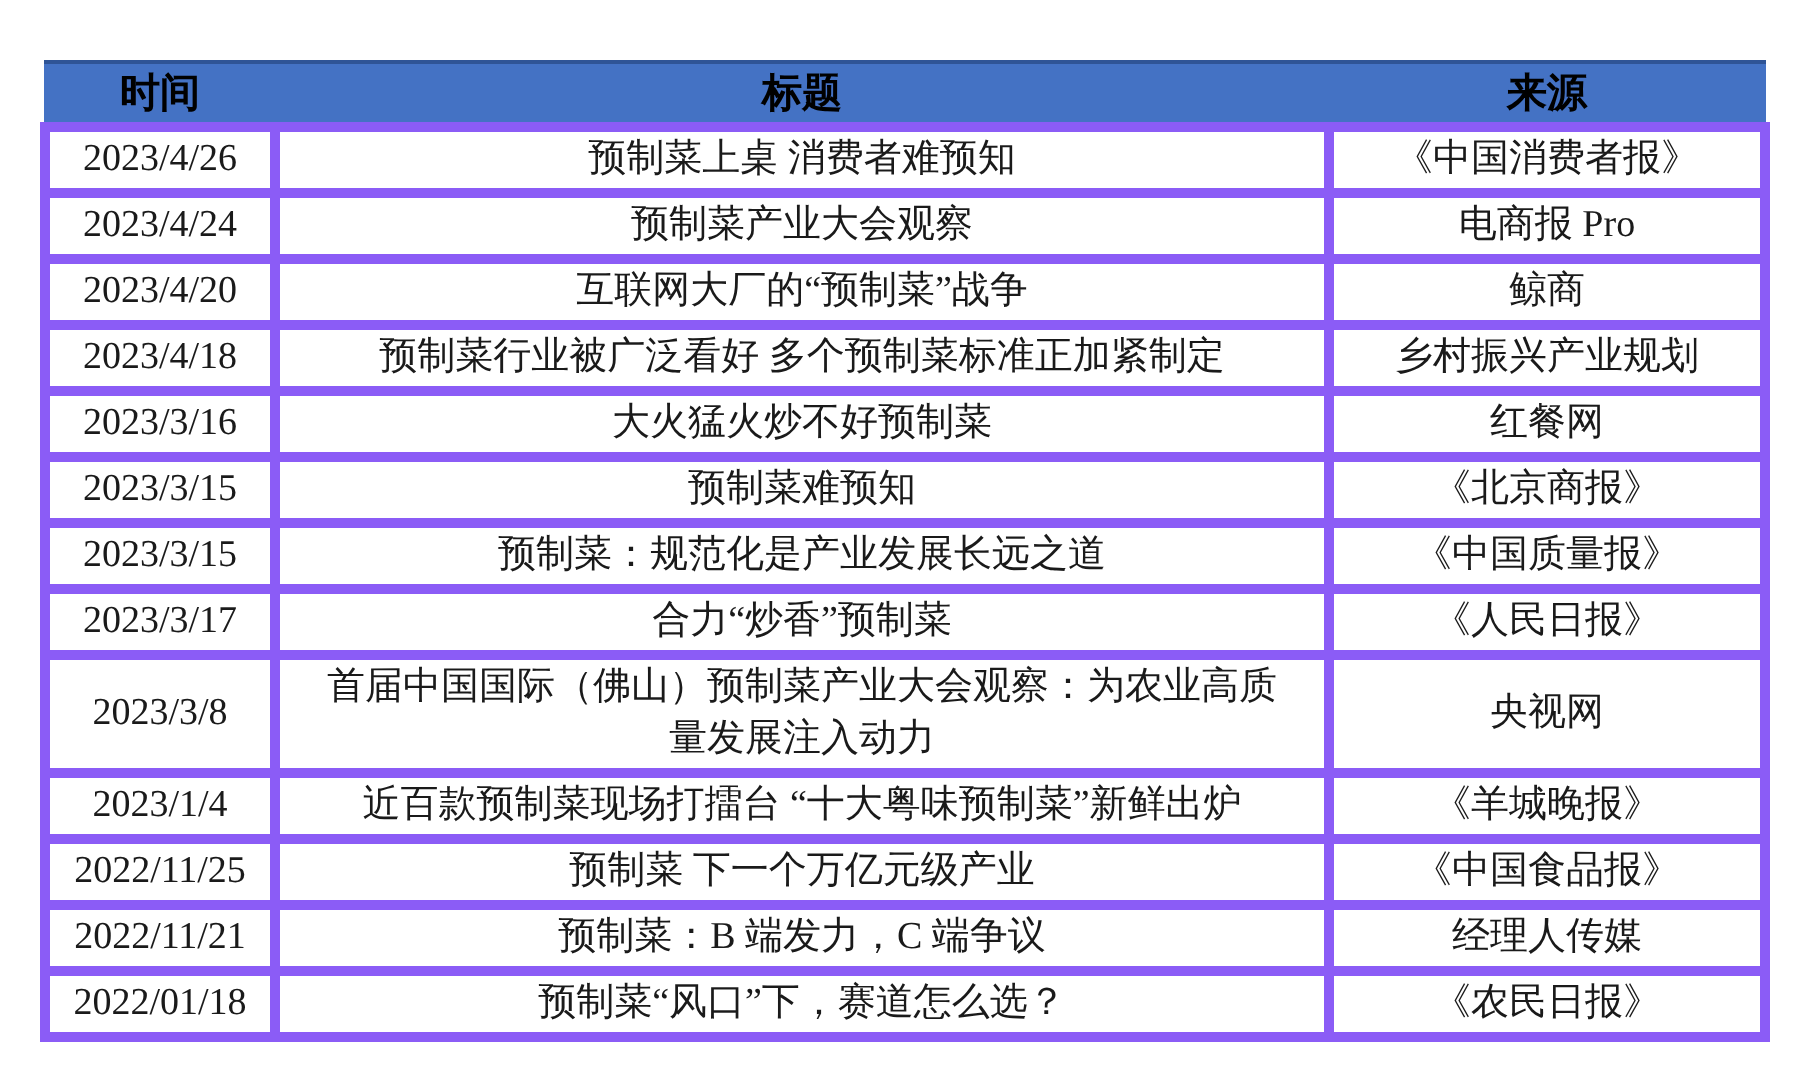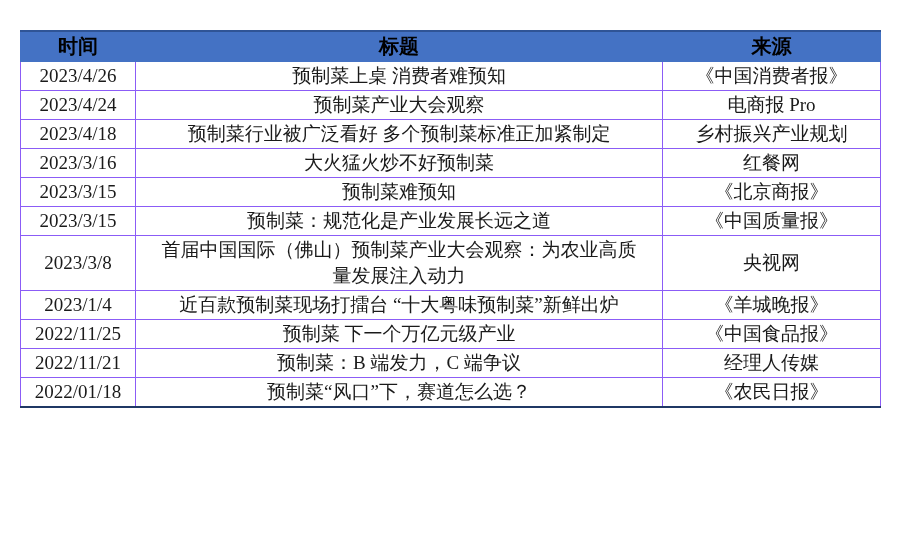--- a/index.html
+++ b/index.html
@@ -38,21 +38,21 @@
     color: #000000;
     font-weight: bold;
     font-size: 20px;
     height: 27px;
     padding: 1px 6px;
     border: 1px solid #4472c4;
     text-align: center;
     vertical-align: middle;
   }
   table.news-table td {
-    border: 1px solid #8b5cf6;
+    border: 5px solid #8b5cf6;
     font-size: 19px;
     line-height: 26px;
     height: 26px;
     padding: 1px 10px;
     text-align: center;
     vertical-align: middle;
     color: #1a1a1a;
     word-break: break-all;
   }
   table.news-table td.col-title {
@@ -82,38 +82,48 @@
             <td class="col-date">2023/4/26</td>
             <td class="col-title">预制菜上桌 消费者难预知</td>
             <td class="col-source">《中国消费者报》</td>
           </tr>
           <tr>
             <td class="col-date">2023/4/24</td>
             <td class="col-title">预制菜产业大会观察</td>
             <td class="col-source">电商报 Pro</td>
           </tr>
           <tr>
+            <td class="col-date">2023/4/20</td>
+            <td class="col-title">互联网大厂的“预制菜”战争</td>
+            <td class="col-source">鲸商</td>
+          </tr>
+          <tr>
             <td class="col-date">2023/4/18</td>
             <td class="col-title">预制菜行业被广泛看好 多个预制菜标准正加紧制定</td>
             <td class="col-source">乡村振兴产业规划</td>
           </tr>
           <tr>
             <td class="col-date">2023/3/16</td>
             <td class="col-title">大火猛火炒不好预制菜</td>
             <td class="col-source">红餐网</td>
           </tr>
           <tr>
             <td class="col-date">2023/3/15</td>
             <td class="col-title">预制菜难预知</td>
             <td class="col-source">《北京商报》</td>
           </tr>
           <tr>
             <td class="col-date">2023/3/15</td>
             <td class="col-title">预制菜：规范化是产业发展长远之道</td>
             <td class="col-source">《中国质量报》</td>
+          </tr>
+          <tr>
+            <td class="col-date">2023/3/17</td>
+            <td class="col-title">合力“炒香”预制菜</td>
+            <td class="col-source">《人民日报》</td>
           </tr>
           <tr>
             <td class="col-date">2023/3/8</td>
             <td class="col-title">首届中国国际（佛山）预制菜产业大会观察：为农业高质量发展注入动力</td>
             <td class="col-source">央视网</td>
           </tr>
           <tr>
             <td class="col-date">2023/1/4</td>
             <td class="col-title">近百款预制菜现场打擂台 “十大粤味预制菜”新鲜出炉</td>
             <td class="col-source">《羊城晚报》</td>

